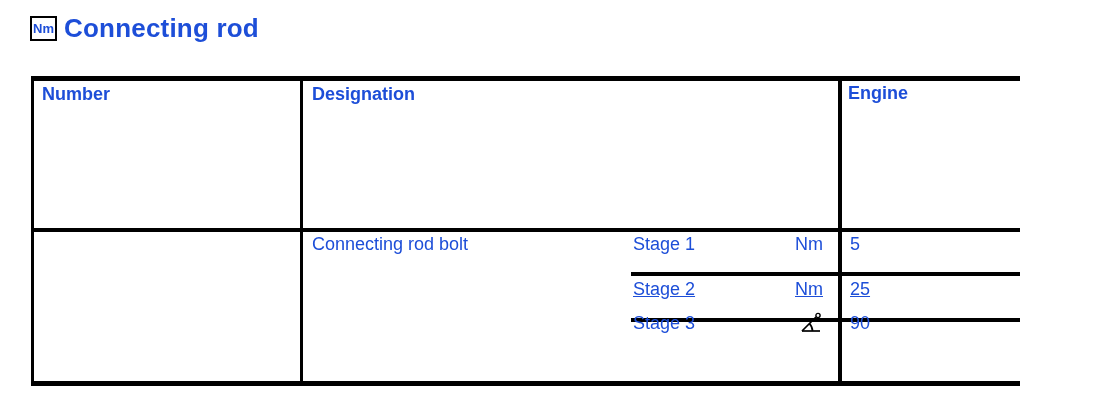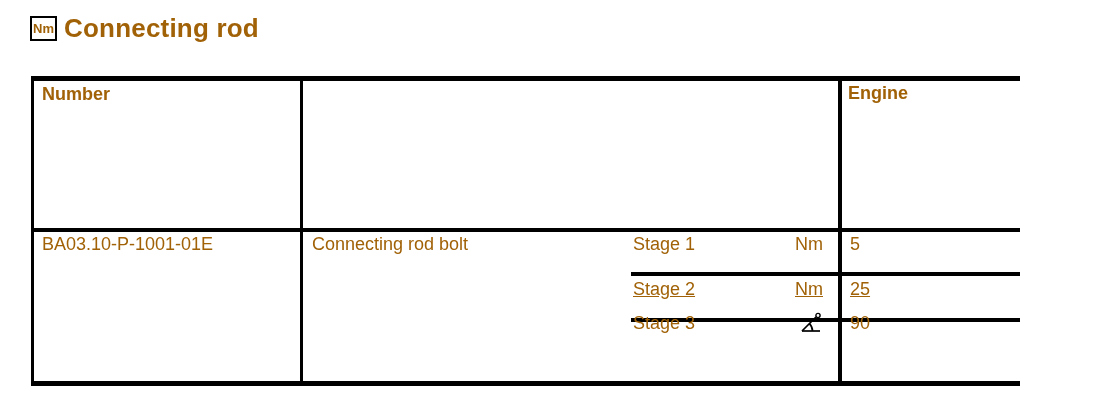--- a/index.html
+++ b/index.html
@@ -1,21 +1,21 @@
 <!DOCTYPE html>
 <html><head>
 <meta charset="utf-8">
 <style>
   * { margin:0; padding:0; box-sizing:border-box; }
   html,body { background:#ffffff; }
   .page {
     position:relative;
     width:1020px; height:410px;
     background:#ffffff;
-    color:#a16207;
+    color:#1d4ed8;
     font-family:"Liberation Sans", sans-serif;
     overflow:hidden;
   }
   
   .title-bar {
     position:absolute; left:30px; top:13px;
     display:flex; align-items:center; gap:7px;
   }
   .nm-badge {
     display:flex; align-items:center; justify-content:center;
@@ -80,25 +80,25 @@
     <div class="hline b-bottom"></div>
     <div class="vline b-left"></div>
     <div class="vline b-right"></div>
     <div class="vline v-col1"></div>
     <div class="vline v-col2"></div>
     <div class="hline h-header"></div>
     <div class="hline h-stage1"></div>
     <div class="hline h-stage2"></div>
 
     <div class="cell hdr c-num-h">Number</div>
+    <div class="cell hdr c-des-h">Designation</div>
     <div class="cell hdr c-eng-h">
       <div>Engine</div>
     </div>
 
-    <div class="cell c-num-v">BA03.10-P-1001-01E</div>
     <div class="cell c-des-v">Connecting rod bolt</div>
 
     <div class="cell stage-label r1">Stage 1</div>
     <div class="cell stage-unit r1">Nm</div>
     <div class="cell stage-value r1">5</div>
 
     <div class="cell stage-label r2">Stage 2</div>
     <div class="cell stage-unit r2">Nm</div>
     <div class="cell stage-value r2">25</div>
 

